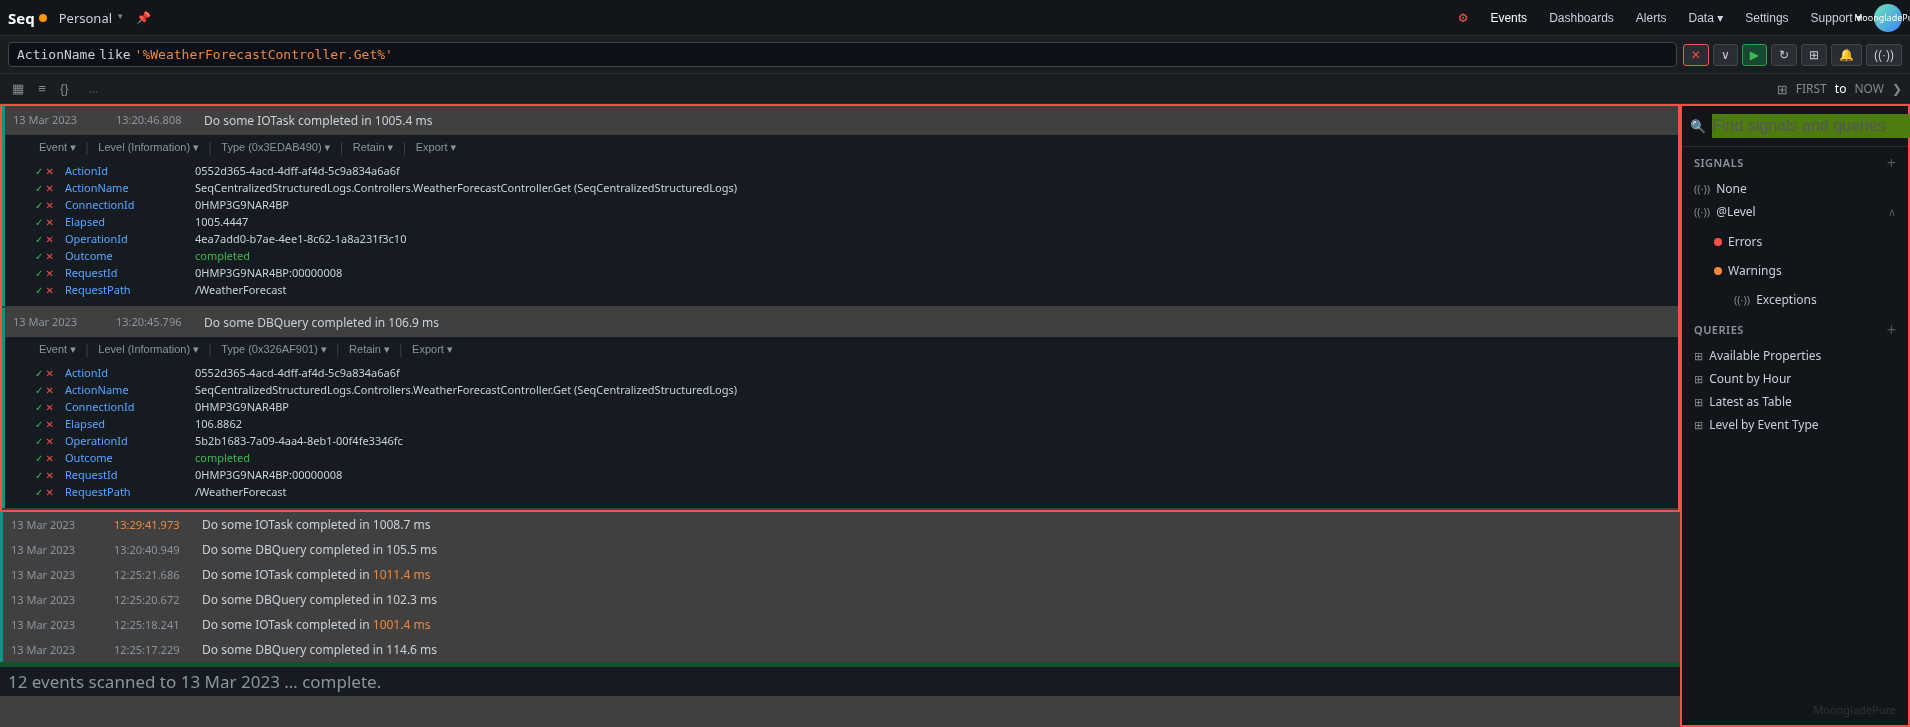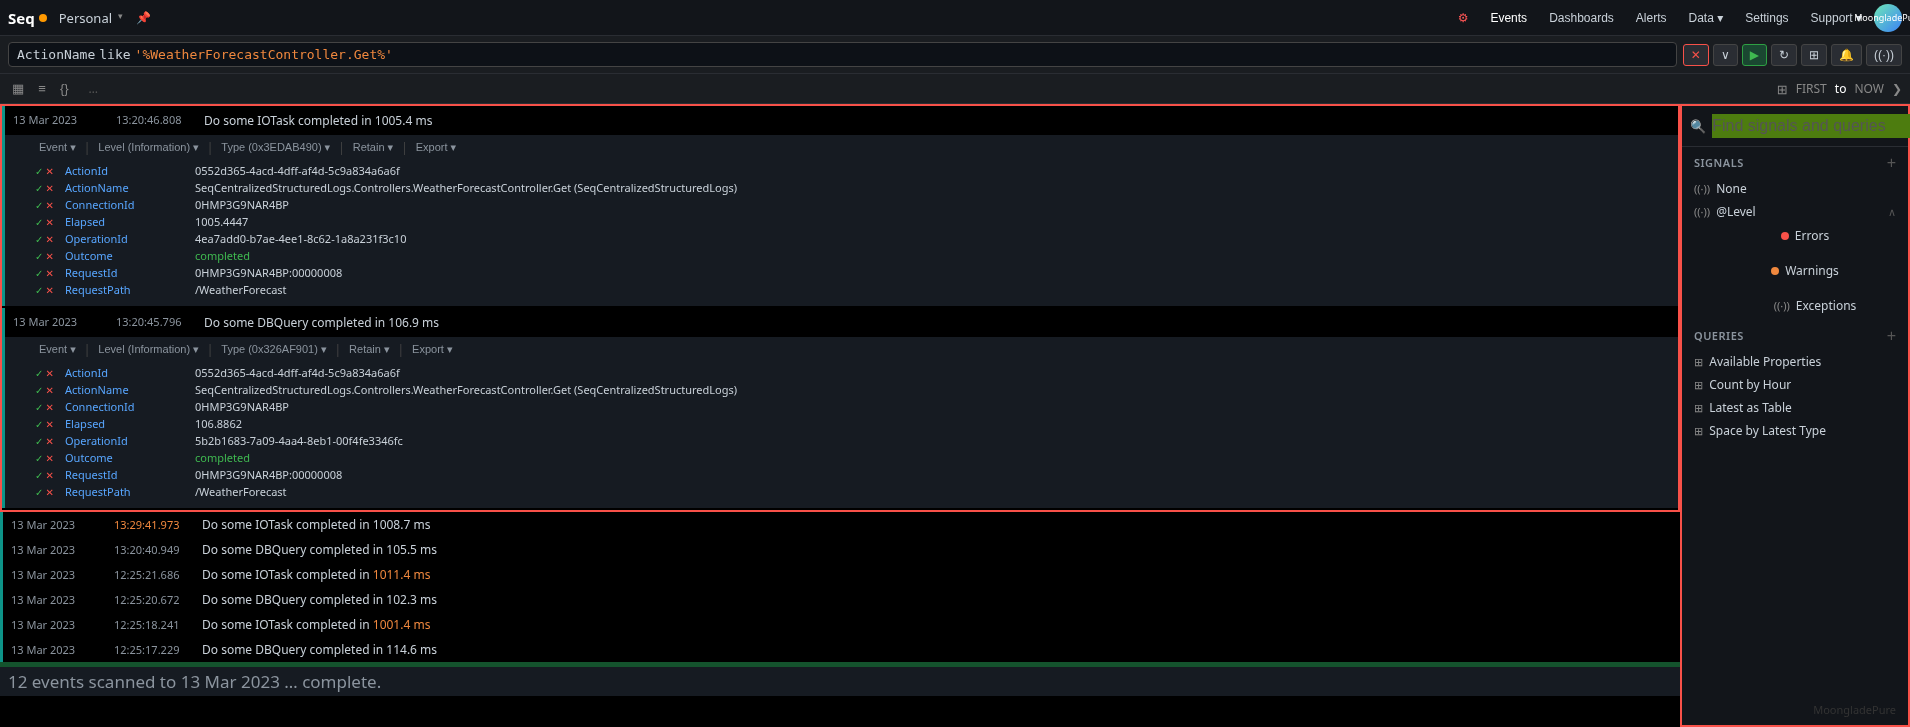--- a/index.html
+++ b/index.html
@@ -94,21 +94,21 @@
     .main-content {
       display: flex;
       flex: 1;
       overflow: hidden;
     }
 
     
     .log-area {
       flex: 1;
       overflow-y: auto;
-      background: #000000;
+      background: #404040;
     }
     .log-area::-webkit-scrollbar { width: 6px; }
     .log-area::-webkit-scrollbar-track { background: #1a1d21; }
     .log-area::-webkit-scrollbar-thumb { background: #444; border-radius: 3px; }
 
     
     .event-group {
       border-left: 3px solid #0d9488;
       margin-bottom: 2px;
     }
@@ -200,21 +200,21 @@
 
     .signal-item {
       display: flex; align-items: center; gap: 6px; padding: 3px 0; cursor: pointer;
       color: #c9d1d9; font-size: 12px;
     }
     .signal-radio { color: #888; font-size: 11px; }
     .signal-label { flex: 1; }
     .signal-expand { color: #555; font-size: 11px; }
 
     .signal-sub {
-      padding-left: 20px; display: flex; flex-direction: column; gap: 14px; margin-top: 2px; align-items: center;
+      padding-left: 20px; display: flex; flex-direction: column; gap: 8px; margin-top: 8px;
     }
     .signal-sub-item {
       display: flex; align-items: center; gap: 6px; padding: 2px 0; cursor: pointer;
       font-size: 12px;
     }
     .signal-dot { width: 8px; height: 8px; border-radius: 50%; flex-shrink: 0; }
     .dot-red { background: #f85149; }
     .dot-orange { background: #f0883e; }
     .signal-sub-label { color: #c9d1d9; }
 
@@ -573,21 +573,21 @@
       <div class="query-item">
         <span class="query-grid-icon">⊞</span>
         <span class="query-item-label">Count by Hour</span>
       </div>
       <div class="query-item">
         <span class="query-grid-icon">⊞</span>
         <span class="query-item-label">Latest as Table</span>
       </div>
       <div class="query-item">
         <span class="query-grid-icon">⊞</span>
-        <span class="query-item-label">Space by Latest Type</span>
+        <span class="query-item-label">Level by Event Type</span>
       </div>
     </div>
 
     <div class="rp-footer">
       <span>MoongladePure</span>
     </div>
   </div>
 
 </div>
 

